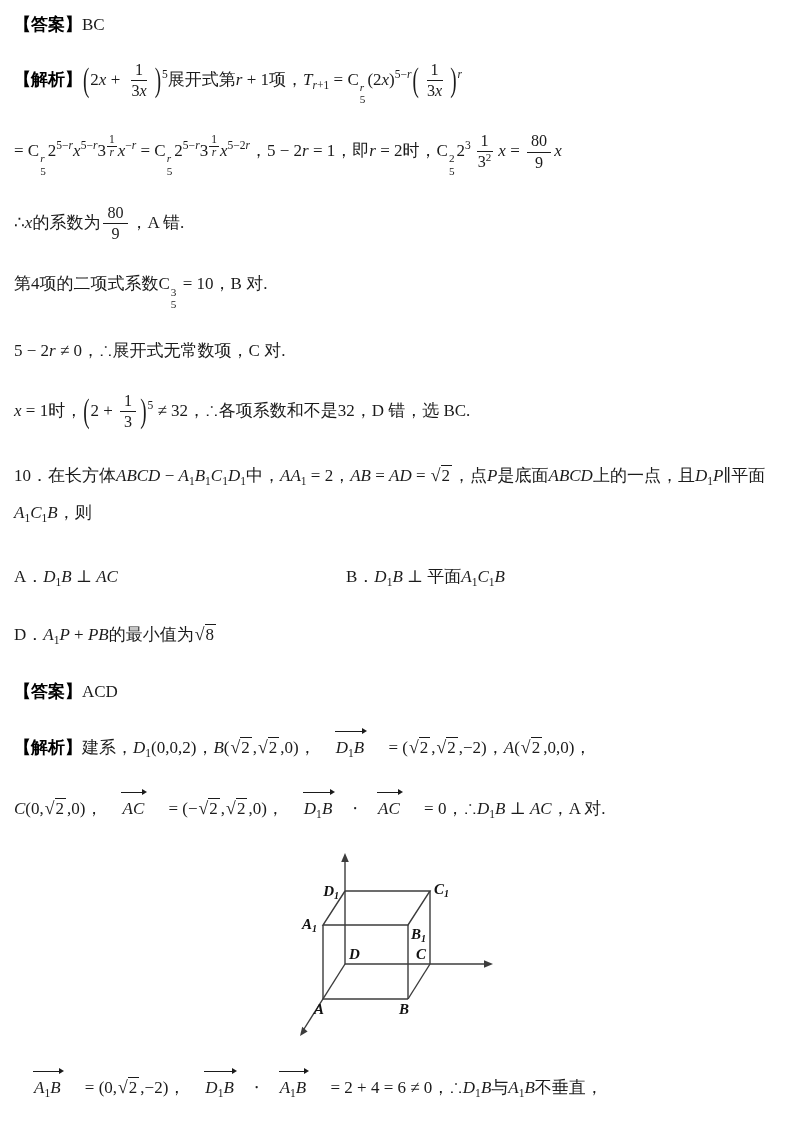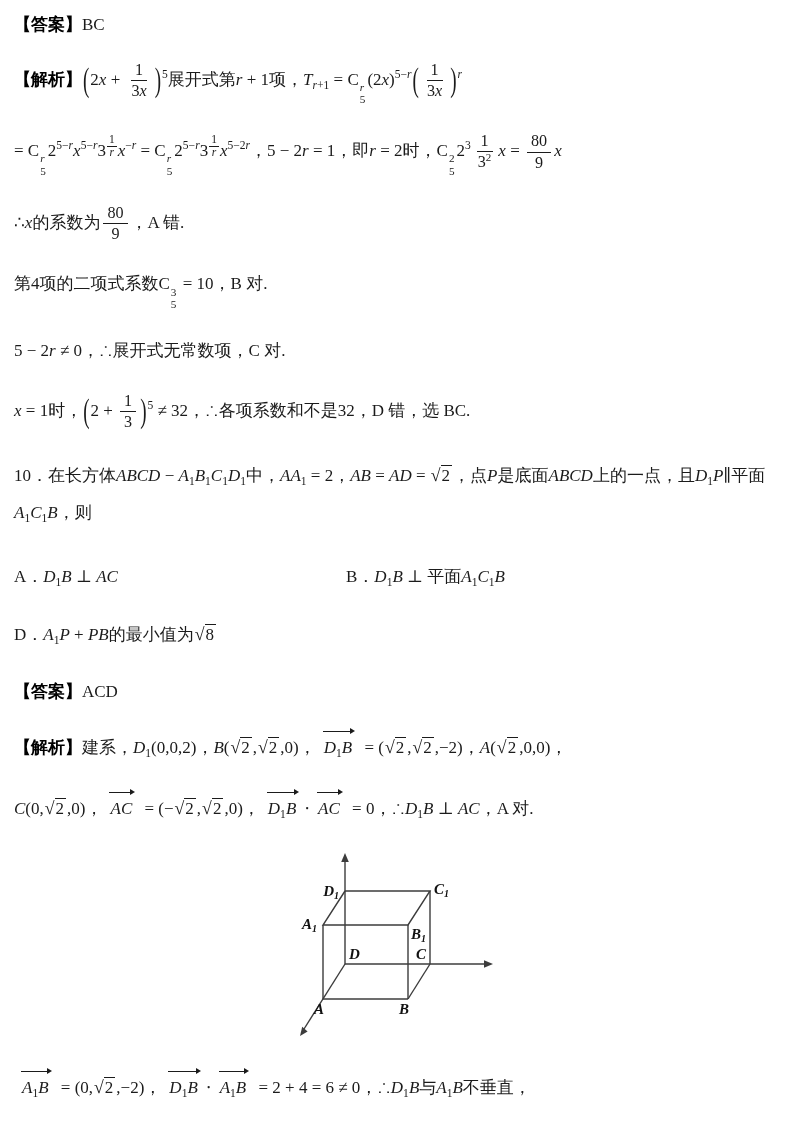--- a/index.html
+++ b/index.html
@@ -28,21 +28,21 @@
         vertical-align:middle;margin:0 3px;font-size:0.95em;line-height:1.25;}
   .frac .fn{padding:0 4px;border-bottom:1px solid #1b1b1b;}
   .frac .fd{padding:0 4px;}
   sup .frac{font-size:1em;line-height:1.05;margin:0 1px;}
   sup .frac .fn,sup .frac .fd{padding:0 2px;}
   
   .sqrt{white-space:nowrap;margin:0 1px;}
   .sqrt .rad{font-size:1.05em;}
   .sqrt .sqv{border-top:1px solid #1b1b1b;padding:0 2px 0 1px;}
   
-  .vec{display:inline-block;position:relative;padding:6px 3px 0 3px;margin:0 5px;}
+  .vec{display:inline-block;position:relative;padding:6px 3px 0 3px;margin:0 17px;}
   .vec .vec-arrow{position:absolute;top:0;left:2px;right:2px;height:4px;border-bottom:1px solid #1b1b1b;}
   .vec .vec-arrow::after{content:"";position:absolute;right:-2px;bottom:-3.5px;width:0;height:0;
       border-left:5px solid #1b1b1b;border-top:3px solid transparent;border-bottom:3px solid transparent;}
   
   .bigp{display:inline-block;transform:scaleY(1.8);font-size:1.12em;
         padding:0 1px;vertical-align:-0.08em;font-weight:400;}
   
   .opt-row{display:flex;margin:0 0 26px 0;line-height:1.8;}
   .opt-row .opt-left{width:332px;flex:none;}
   .opt-row .opt-right{flex:1;}

